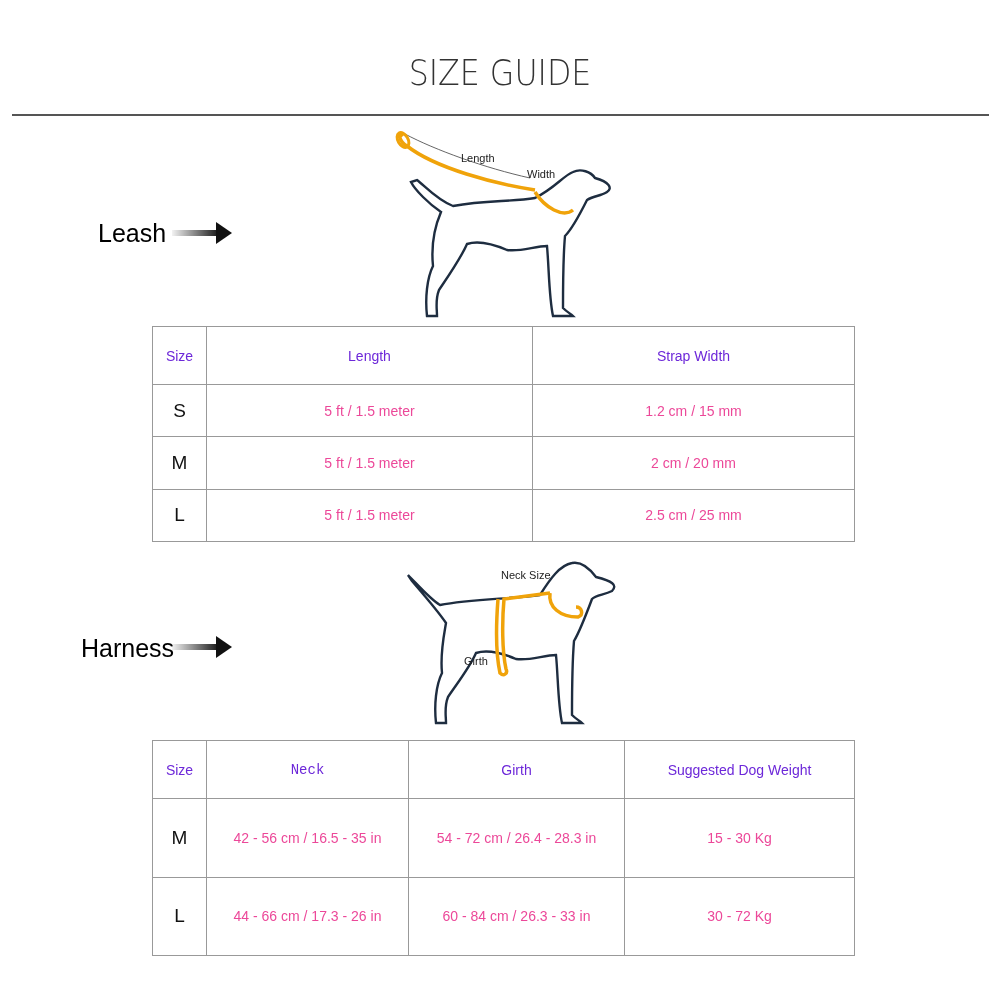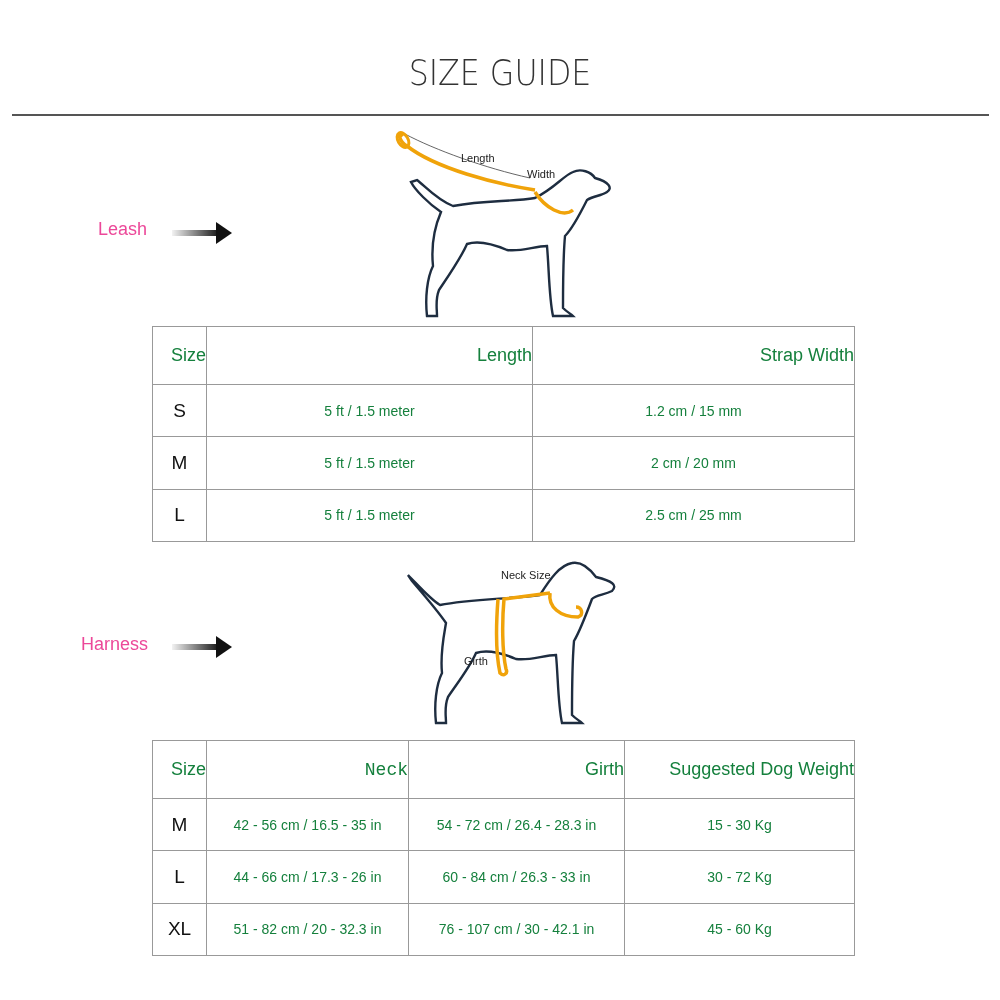--- a/index.html
+++ b/index.html
@@ -1,27 +1,27 @@
 <!DOCTYPE html>
 <html><head>
 <meta charset="utf-8">
 <style>
   html,body{margin:0;padding:0;background:#ffffff;}
   body{width:1000px;height:1000px;position:relative;overflow:hidden;font-family:"Liberation Sans",sans-serif;color:#111;}
   .title{position:absolute;top:52px;left:0;width:1000px;text-align:center;font-size:36px;font-weight:300;color:#333;letter-spacing:0px;transform:scaleX(0.88);font-family:"DejaVu Sans",sans-serif;}
   .title span{display:inline-block;}
   .rule{position:absolute;top:114px;left:12px;width:977px;height:2px;background:#555;}
-  .label{position:absolute;font-size:18px;color:#ec4899;}
+  .label{position:absolute;font-size:25px;color:#000000;}
   .arrow{position:absolute;}
   .illus{position:absolute;}
   table.sz{position:absolute;border-collapse:collapse;}
   table.sz td{border:1px solid #999;text-align:center;vertical-align:middle;padding:0;}
-  table.sz td.h{font-size:18px;font-weight:500;color:#15803d;text-align:right;}
+  table.sz td.h{font-size:14px;font-weight:500;color:#6d28d9;}
   table.sz td.s{font-size:19px;color:#111;}
-  table.sz td.v{font-size:14px;color:#15803d;}
+  table.sz td.v{font-size:14px;color:#ec4899;}
 </style>
 </head>
 <body>
 
 <div class="title"><span>SIZE GUIDE</span></div>
 <div class="rule"></div>
 
 <div class="label" style="left:98px;top:219px;">Leash</div>
 <svg class="arrow" style="left:172px;top:220px;" width="62" height="26" viewBox="0 0 62 26">
   <defs>
@@ -102,20 +102,14 @@
     <td class="v">42 - 56 cm / 16.5 - 35 in</td>
     <td class="v">54 - 72 cm / 26.4 - 28.3 in</td>
     <td class="v">15 - 30 Kg</td>
   </tr>
   <tr>
     <td class="s">L</td>
     <td class="v">44 - 66 cm / 17.3 - 26 in</td>
     <td class="v">60 - 84 cm / 26.3 - 33 in</td>
     <td class="v">30 - 72 Kg</td>
   </tr>
-  <tr>
-    <td class="s">XL</td>
-    <td class="v">51 - 82 cm / 20 - 32.3 in</td>
-    <td class="v">76 - 107 cm / 30 - 42.1 in</td>
-    <td class="v">45 - 60 Kg</td>
-  </tr>
 </tbody>
   </table>
 
 </body></html>

